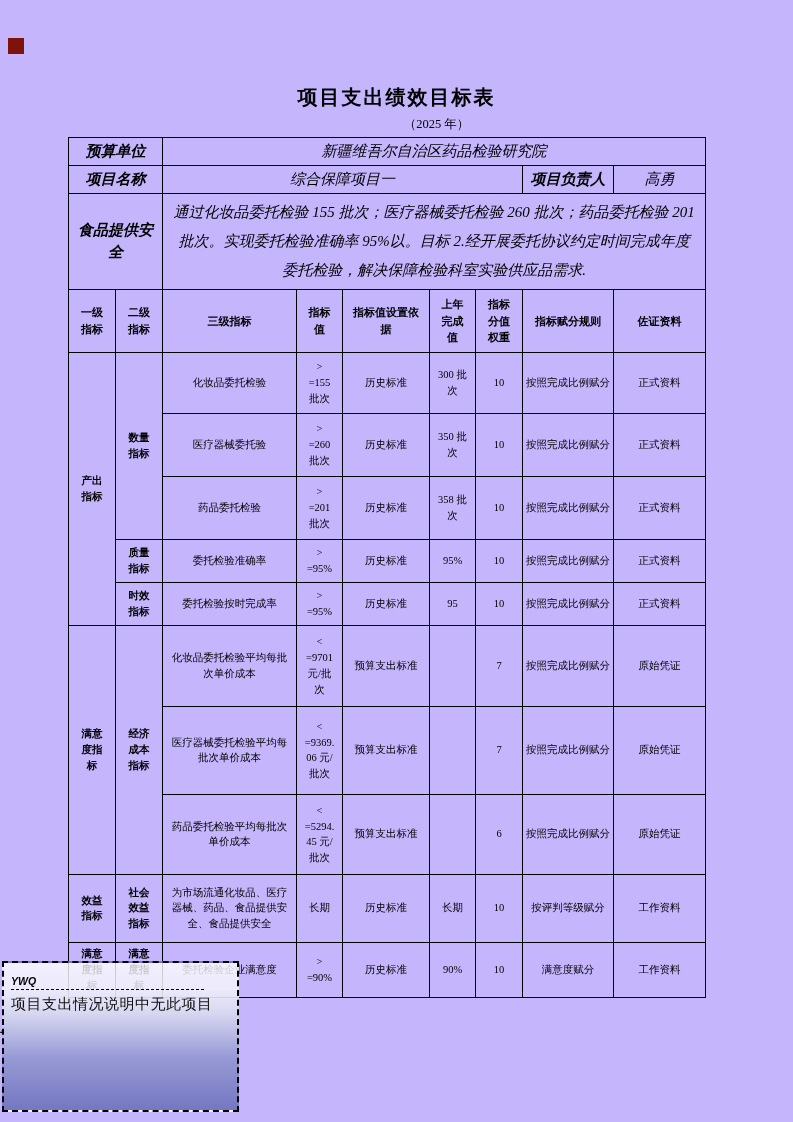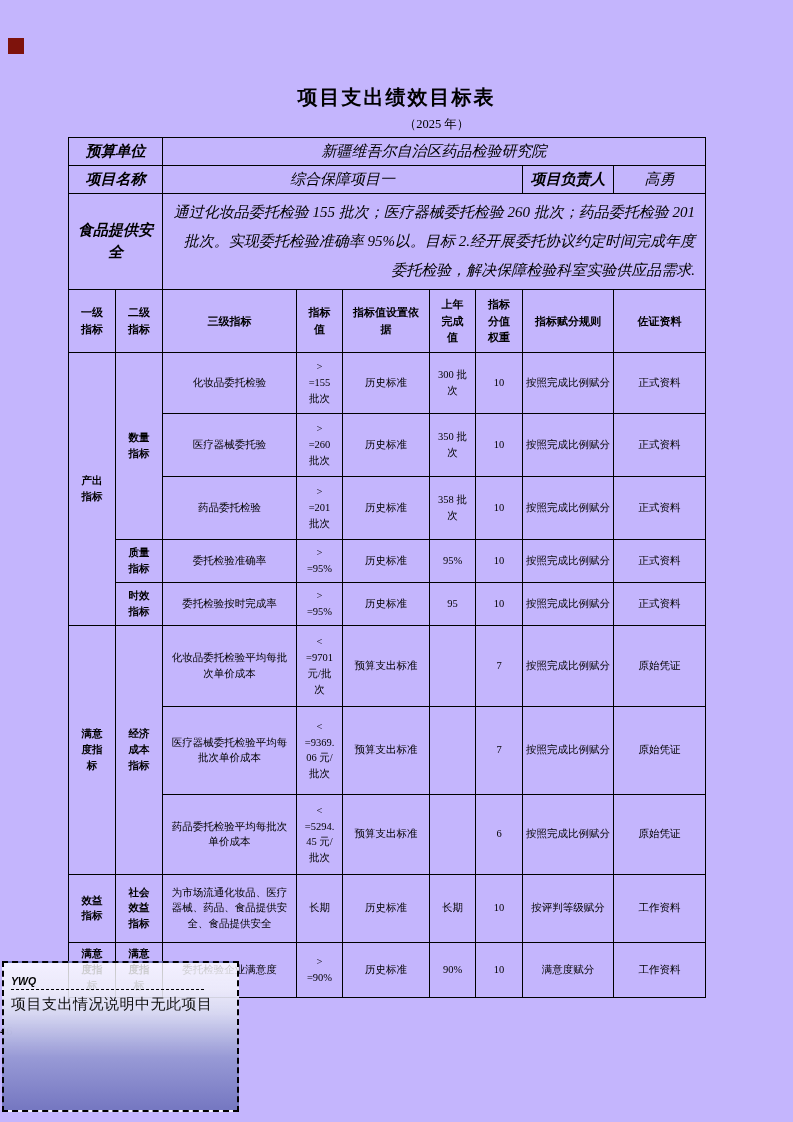--- a/index.html
+++ b/index.html
@@ -10,21 +10,21 @@
          font-size:20px;font-weight:bold;letter-spacing:2px;}
   .subtitle{position:absolute;top:116px;left:0;width:100%;text-align:center;font-size:12.5px;margin-left:40px;}
   .tables{position:absolute;left:68px;top:137px;width:637px;}
   table{border-collapse:collapse;table-layout:fixed;width:637px;}
   .tB{margin-top:-1.5px;}
   td{border:1.5px solid #000;text-align:center;vertical-align:middle;
      font-size:10.5px;line-height:1.5;padding:2px 3px;white-space:pre-line;
      overflow:hidden;word-break:break-all;}
   .tA td{font-size:15px;font-style:italic;}
   .lab{font-weight:bold;}
-  .goal{text-align:right;line-height:1.95;padding:4px 10px;font-size:11px;}
+  .goal{text-align:center;line-height:1.95;padding:4px 10px;font-size:11px;}
   .hd{font-weight:bold;font-size:11px;}
   .lv{font-weight:bold;padding:0 9px;font-family:Liberation Serif, serif;}
   .nm{padding:1px 6px;}
   .pv{padding:1px 6px;}
   .pagenum{position:absolute;top:1024px;left:0;width:100%;font-size:12.5px;}
   .comment-popup{position:absolute;left:2px;top:961px;width:237px;height:151px;
      box-sizing:border-box;border:2px dashed #000;z-index:10;padding:12px 7px;
      background:linear-gradient(180deg,
         rgba(255,255,255,0.78) 0%,
         rgba(241,241,250,0.88) 18%,

